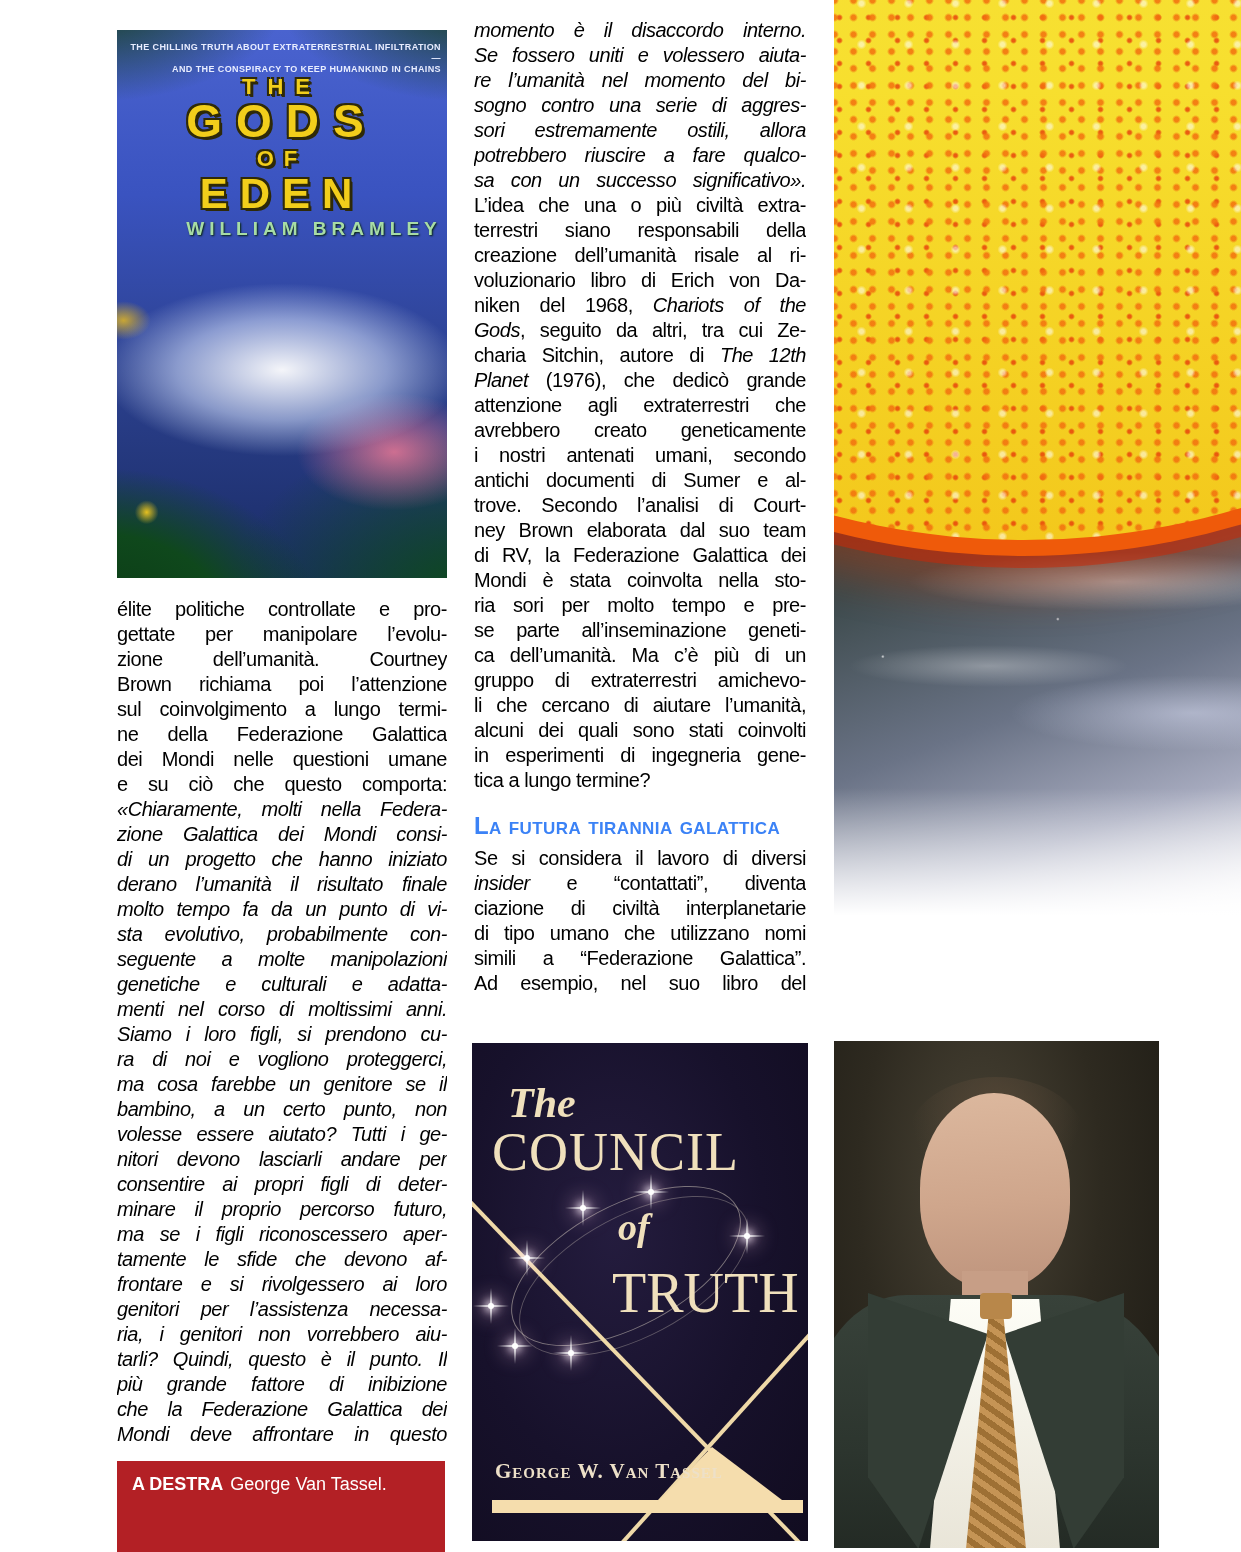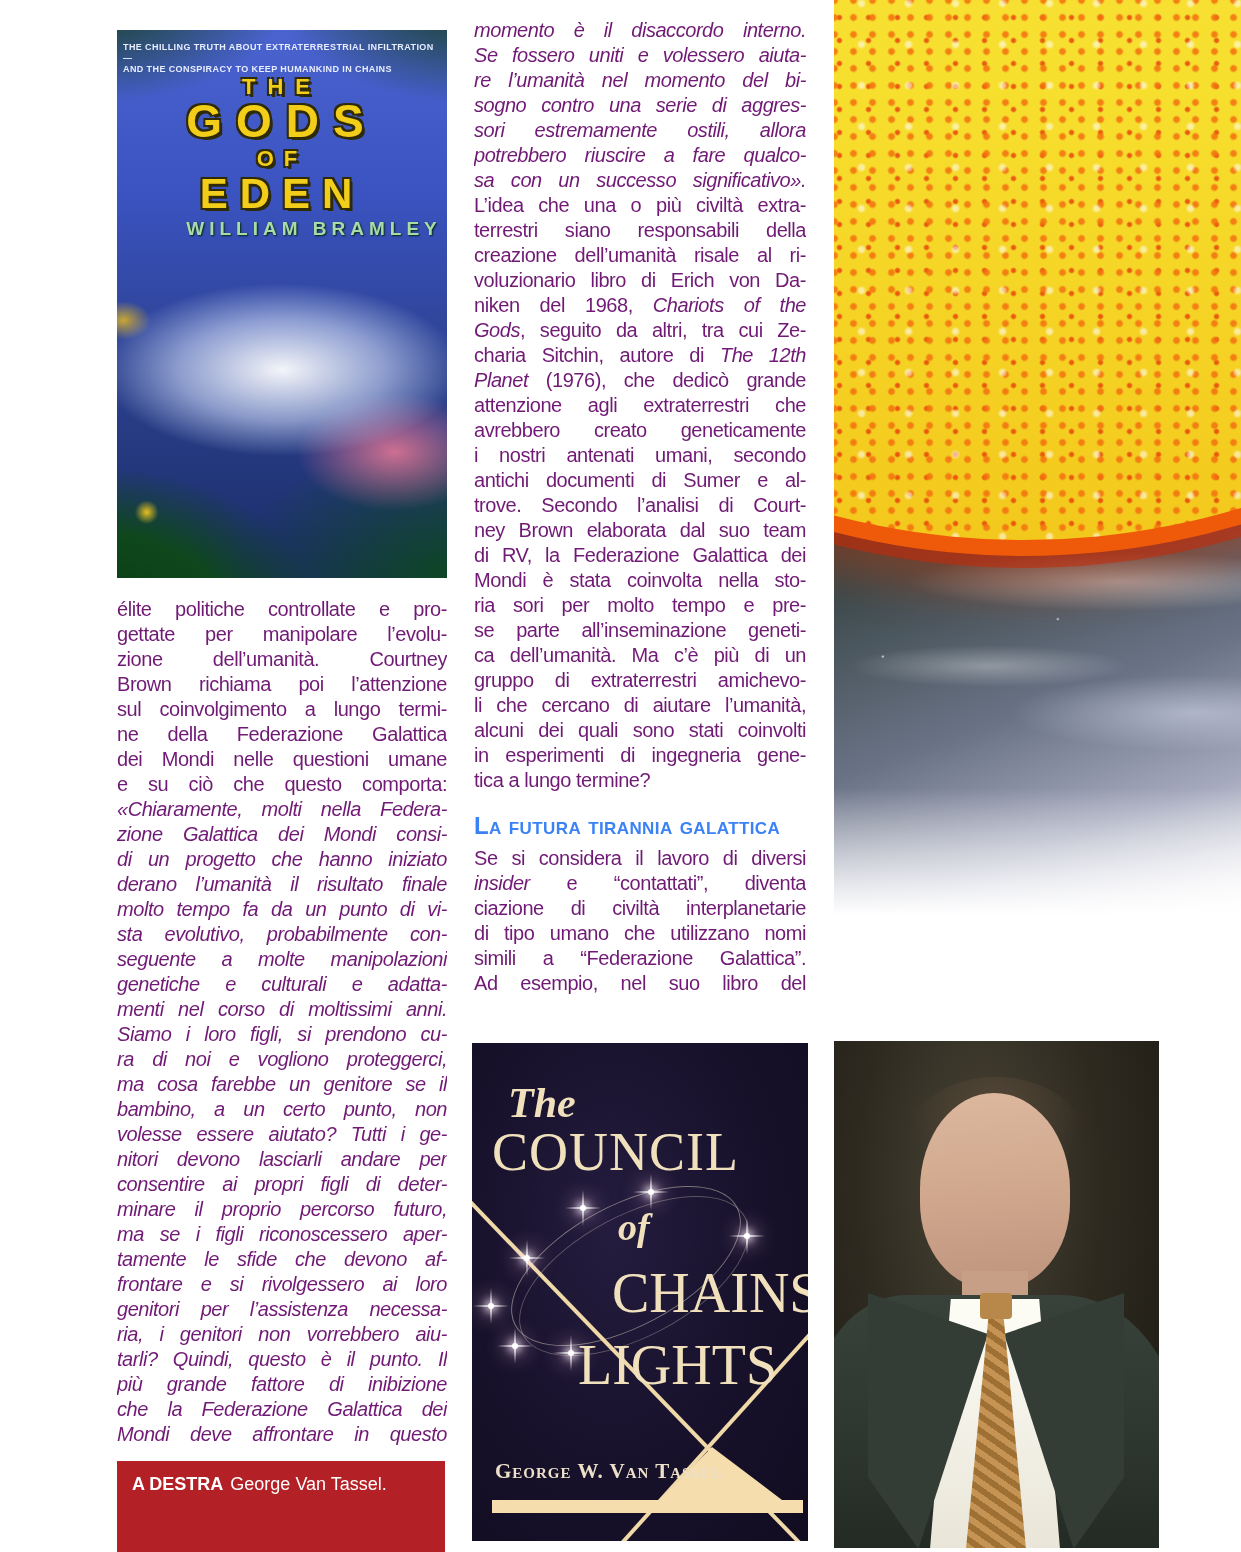--- a/index.html
+++ b/index.html
@@ -2,21 +2,21 @@
 <html><head>
 <meta charset="utf-8">
 <style>
   html,body { margin:0; padding:0; background:#ffffff; }
   .page {
     position:relative; width:1241px; height:1552px; background:#ffffff;
     overflow:hidden; font-family:"Liberation Sans", sans-serif;
   }
   
   .textcol {
-    position:absolute; color:#701a75; font-size:20px; letter-spacing:-0.45px;
+    position:absolute; color:#000000; font-size:20px; letter-spacing:-0.45px;
   }
   .ln {
     height:25px; line-height:25px; text-align:justify; text-align-last:justify;
     overflow:hidden; white-space:nowrap;
   }
   .ln.noj { text-align-last:left; }
   .ln i { font-style:italic; }
   .left-text  { left:117px; top:597px;  width:330px; }
   .mid-top    { left:474px; top:18px;   width:332px; }
   .mid-bottom { left:474px; top:846px;  width:332px; }
@@ -40,21 +40,21 @@
       radial-gradient(ellipse 150px 90px at 84% 77%, rgba(235,120,150,0.85), rgba(235,120,150,0) 65%),
       radial-gradient(circle 14px at 9% 88%, rgba(242,200,30,0.95), rgba(242,200,30,0) 85%),
       radial-gradient(ellipse 34px 24px at 2% 53%, rgba(216,176,42,0.9), rgba(216,176,42,0) 80%),
       radial-gradient(ellipse 320px 220px at -6% 108%, #0b3a15 0%, #0f481c 40%, rgba(15,72,28,0) 70%),
       radial-gradient(ellipse 340px 240px at 106% 103%, #0d4a1b 0%, rgba(13,74,27,0) 70%),
       radial-gradient(ellipse 280px 150px at -8% -6%, #123d14 0%, rgba(18,61,20,0) 70%),
       radial-gradient(ellipse 280px 150px at 108% -6%, #123d14 0%, rgba(18,61,20,0) 70%),
       linear-gradient(180deg, #4a63cf 0%, #3a53c0 30%, #2c418f 62%, #1a2c66 100%);
   }
   .gods-tagline {
-    position:absolute; top:12px; left:6px; width:318px; text-align:left;
+    position:absolute; top:12px; left:6px; width:318px; text-align:right;
     color:#e8edff; font-size:9px; line-height:11px; letter-spacing:0.4px; font-weight:700;
   }
   .gods-word {
     position:absolute; width:100%; text-align:center; color:#F2CE1B; font-weight:700;
     text-shadow:2px 2px 0 #2f2a08, -2px 2px 0 #2f2a08, 2px -2px 0 #2f2a08, -2px -2px 0 #2f2a08, 3px 3px 0 #2f2a08;
   }
   .gods-the  { top:44px;  font-size:22px; letter-spacing:12px; }
   .gods-gods { top:64px;  font-size:46px; letter-spacing:14px; }
   .gods-of   { top:116px; font-size:22px; letter-spacing:10px; }
   .gods-eden { top:140px; font-size:42px; letter-spacing:12px; }
@@ -282,22 +282,21 @@
     <div class="c-star" style="left:176px;top:146px"></div>
     <div class="c-star" style="left:108px;top:162px"></div>
     <div class="c-star" style="left:272px;top:190px"></div>
     <div class="c-star" style="left:52px;top:212px"></div>
     <div class="c-star" style="left:16px;top:260px"></div>
     <div class="c-star" style="left:40px;top:300px"></div>
     <div class="c-star" style="left:96px;top:307px"></div>
     <div class="c-the">The</div>
     <div class="c-council">COUNCIL</div>
     <div class="c-of">of</div>
-    <div class="c-seven">CHAINS</div>
-    <div class="c-lights">LIGHTS</div>
+    <div class="c-seven">TRUTH</div>
     <div class="c-triangle"></div>
     <div class="c-bar"></div>
     <div class="c-author">George W. Van Tassel</div>
   </div>
 
   <div class="sun-photo">
     <div class="sun-streaks"></div>
     <div class="sun-disc"></div>
     <div class="sun-fade"></div>
   </div>

